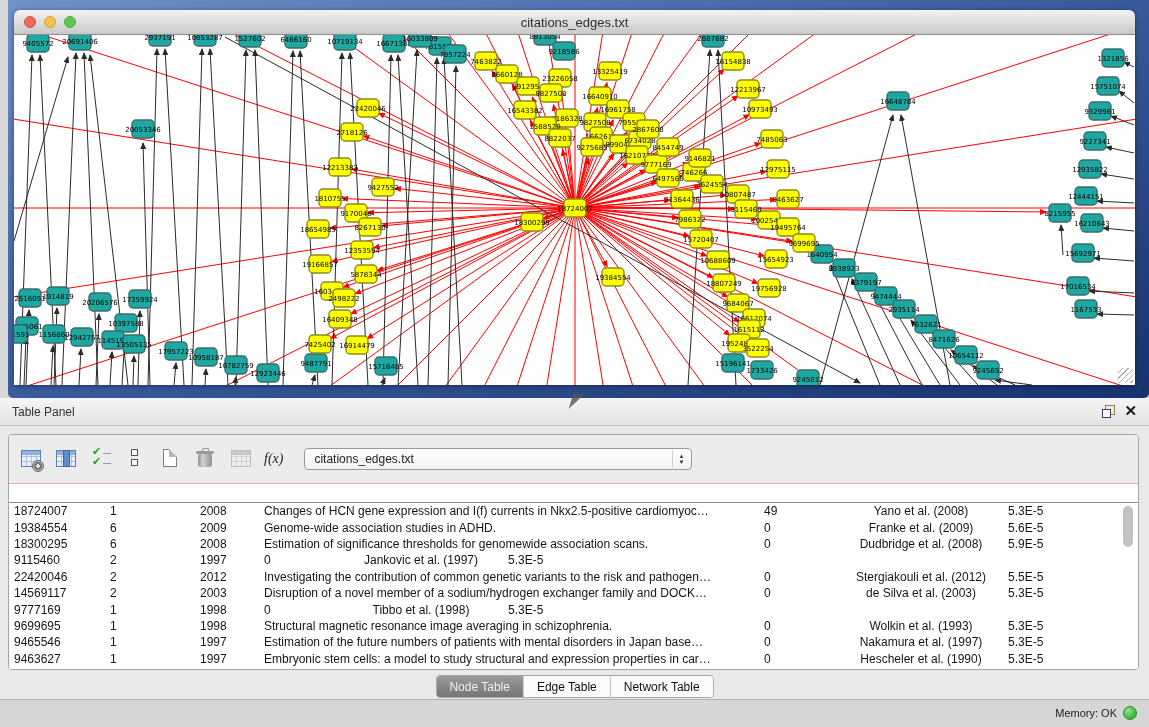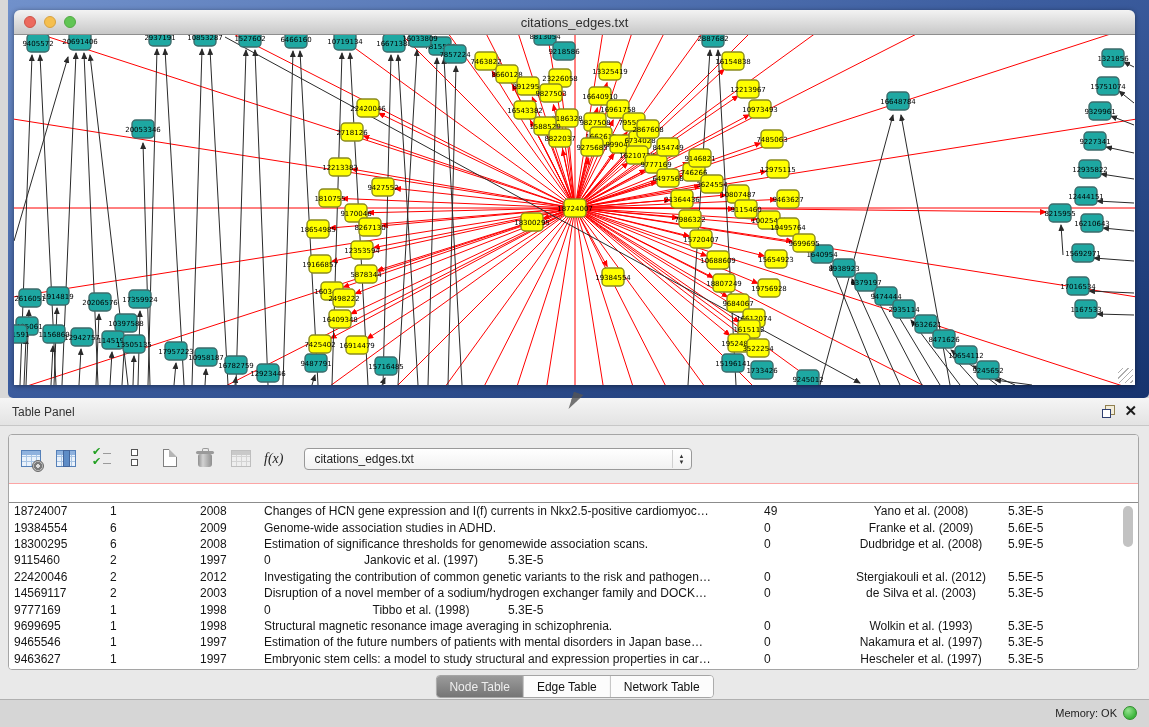--- a/index.html
+++ b/index.html
@@ -944,21 +944,21 @@
             <div class="td" style="width: 80px;">0</div>
             <div class="td c" style="width: 164px;">Nakamura et al. (1997)</div>
             <div class="td" style="width: 96px;">5.3E-5</div>
           </div>
           <div class="tr">
             <div class="td" style="width: 96px;">9463627</div>
             <div class="td" style="width: 90px;">1</div>
             <div class="td" style="width: 64px;">1997</div>
             <div class="td" style="width: 500px;">Embryonic stem cells: a model to study structural and expression properties in car…</div>
             <div class="td" style="width: 80px;">0</div>
-            <div class="td c" style="width: 164px;">Hescheler et al. (1997)</div>
+            <div class="td c" style="width: 164px;">Hescheler et al. (1990)</div>
             <div class="td" style="width: 96px;">5.3E-5</div>
           </div>
         </div>
       <div class="scrollthumb"></div>
     </div>
   </div>
 
   <div class="tabs" id="tabs">
       <div class="tab active">Node Table</div>
       <div class="tab">Edge Table</div>

